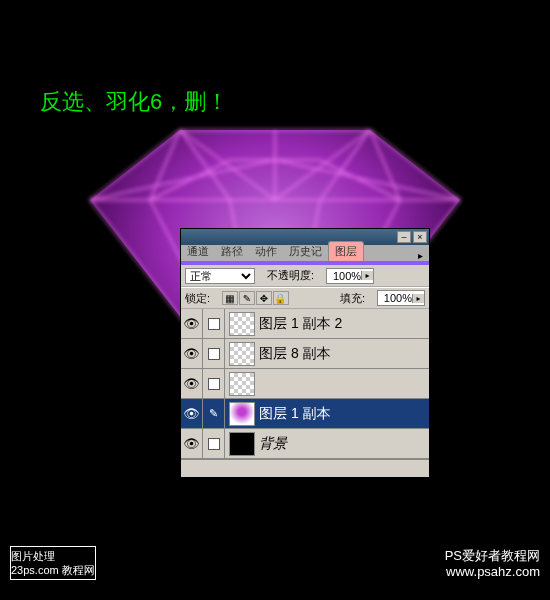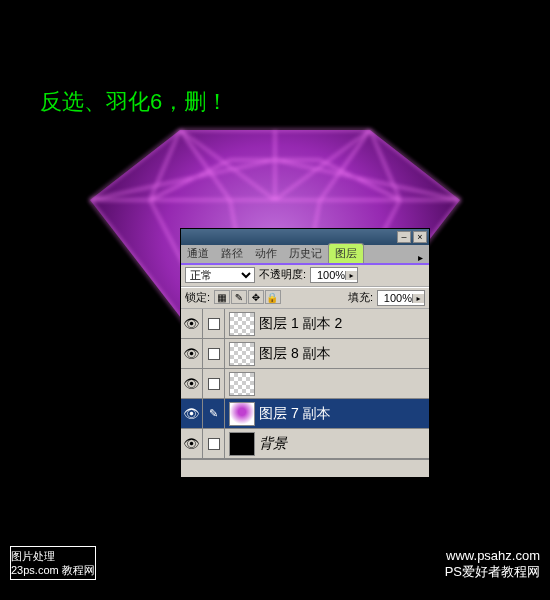--- a/index.html
+++ b/index.html
@@ -3,25 +3,25 @@
 <meta charset="utf-8">
 <style>
 *{margin:0;padding:0;box-sizing:border-box;font-family:"Microsoft YaHei",sans-serif}
 body{width:550px;height:600px;background:#000;position:relative;overflow:hidden}
 .diamond{position:absolute;top:100px;left:60px;width:430px;height:360px;pointer-events:none}
 .diamond svg{width:100%;height:100%}
 .instruction{position:absolute;top:80px;left:40px;color:#00e600;font-size:22px;line-height:44px;font-weight:400}
 .panel{position:absolute;top:228px;left:180px;width:250px;background:#d4d0c8;border:1px solid #000;font-size:12px}
 .panel-header{height:16px;background:linear-gradient(#4a6a8a,#2a4a6a);display:flex;justify-content:flex-end;align-items:center;padding:0 2px;gap:2px}
 .panel-header .hbtn{width:14px;height:12px;background:#d4d0c8;border:1px solid #888;display:flex;align-items:center;justify-content:center;font-size:9px;cursor:pointer}
-.tabs{display:flex;background:#b0b0b0;border-bottom:2px solid #8b5cf6;height:20px;align-items:flex-end}
+.tabs{display:flex;background:#b0b0b0;border-bottom:4px solid #8b5cf6;height:20px;align-items:flex-end}
 .tab{padding:2px 6px;font-size:11px;color:#333;cursor:pointer}
-.tab.active{background:#bef264;border:1px solid #888;border-bottom:none;border-radius:3px 3px 0 0}
+.tab.active{background:#fca5a5;border:1px solid #888;border-bottom:none;border-radius:3px 3px 0 0}
 .tab-arrow{margin-left:auto;padding:0 6px;font-size:10px;cursor:pointer}
-.row{display:flex;height:22px;padding:2px 4px;gap:4px;border-bottom:1px solid #aaa}
+.row{display:flex;align-items:center;height:22px;padding:2px 4px;gap:12px;border-bottom:1px solid #aaa}
 .row2{border-top:1px solid #fff}
 select{font-size:11px;background:#fff;border:1px solid #888;height:16px;width:70px}
 .label{font-size:11px;color:#000}
 .spin{display:flex;align-items:center;border:1px solid #888;background:#fff;height:16px}
 .spin input{width:34px;border:none;font-size:11px;text-align:right;padding-right:0}
 .spin .arr{width:12px;font-size:8px;text-align:center;background:#d4d0c8;border-left:1px solid #888;cursor:pointer}
 .lock-icons{display:flex;gap:1px}
 .lock-icons span{width:16px;height:14px;display:flex;align-items:center;justify-content:center;font-size:10px;background:#d4d0c8;border:1px solid #999}
 .layers{max-height:180px;overflow:auto}
 .layer{display:flex;align-items:center;height:30px;border-bottom:1px solid #888}
@@ -126,32 +126,32 @@
       </div>
       <div class="layer">
         <div class="eye">👁</div>
 <div class="link chk"></div>
 <div class="thumb trans"></div>
       </div>
       <div class="layer sel">
         <div class="eye">👁</div>
 <div class="link brush"></div>
 <div class="thumb diamond-t"></div>
-<div class="lname">图层 7 副本</div>
+<div class="lname">图层 1 副本</div>
       </div>
       <div class="layer">
         <div class="eye">👁</div>
 <div class="link chk"></div>
 <div class="thumb black"></div>
 <div class="lname italic">背景</div>
       </div>
     </div>
 <div class="panel-footer"></div>
 </div>
 
 <div class="wm1">
 <div>图片处理</div>
 <div>23ps.com 教程网</div>
 </div>
 <div class="wm2">
+<div>PS爱好者教程网</div>
 <div>www.psahz.com</div>
-<div>PS爱好者教程网</div>
 </div>
 
 </body></html>

